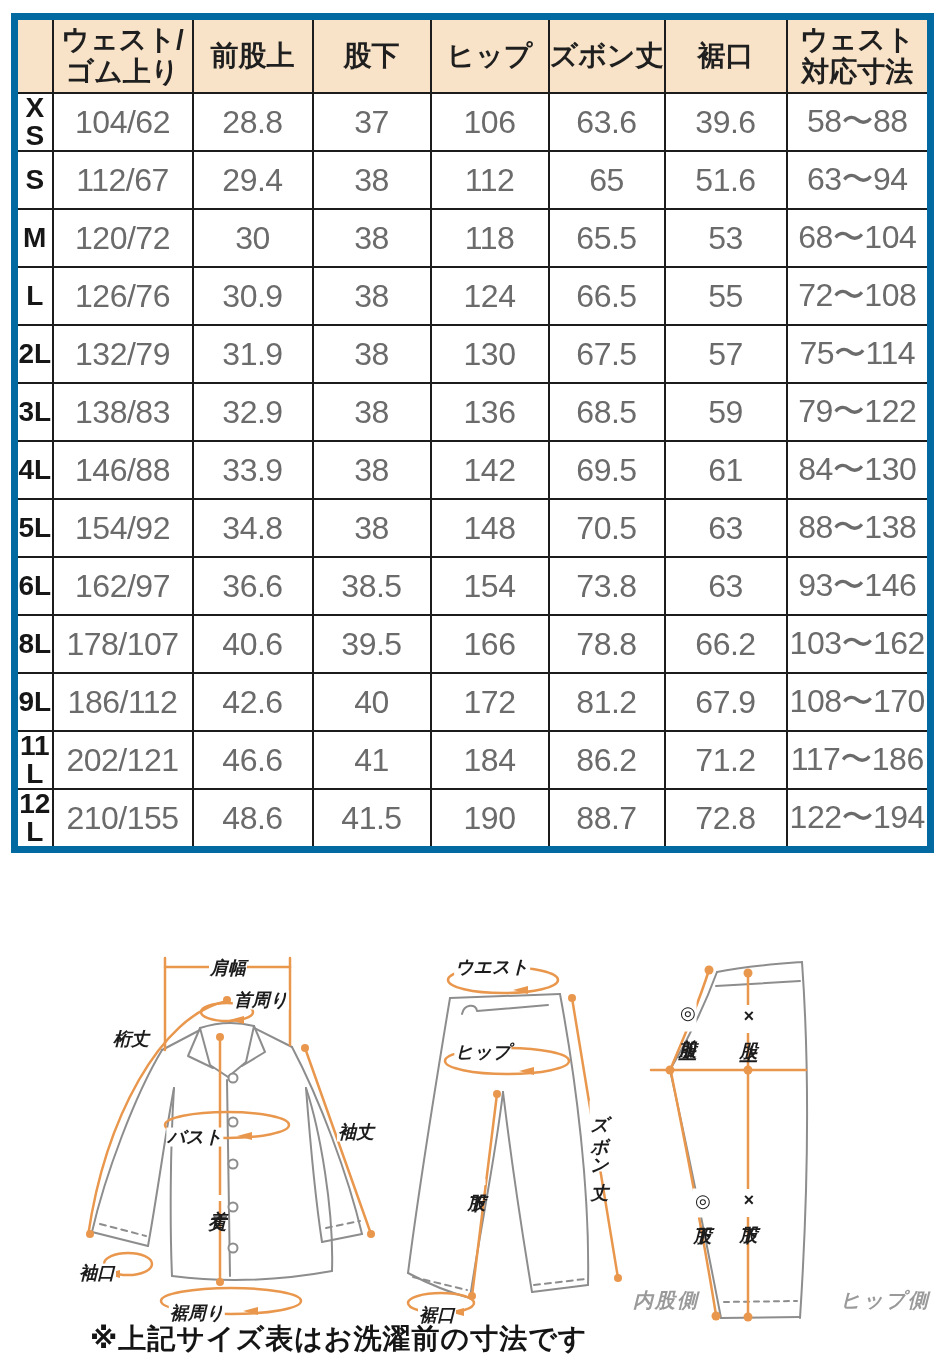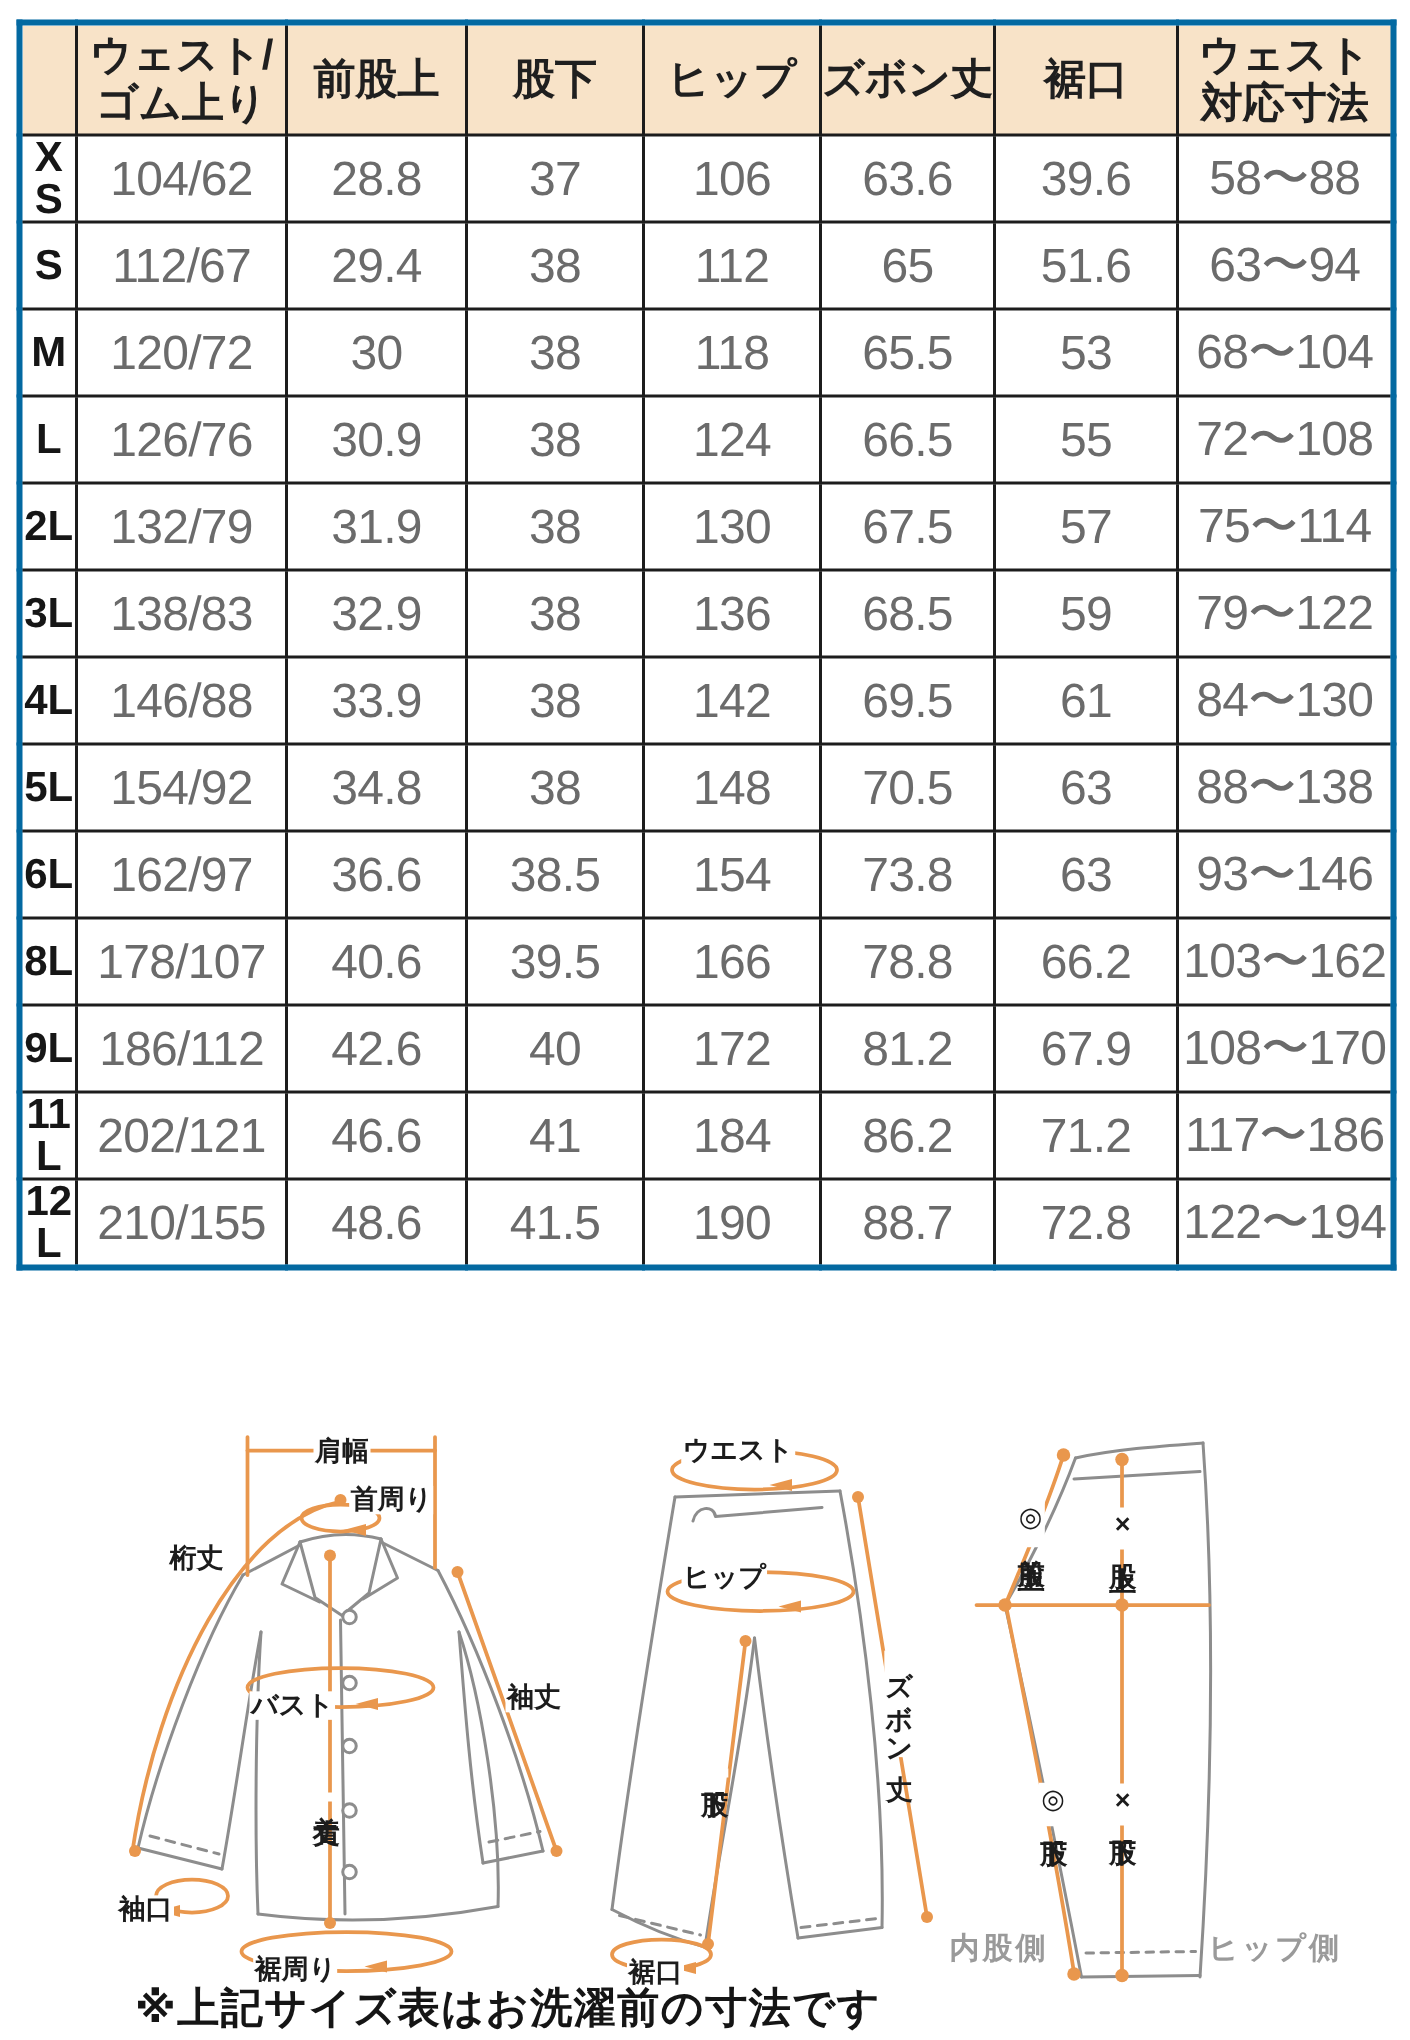--- a/index.html
+++ b/index.html
@@ -5,21 +5,21 @@
   html,body{margin:0;padding:0;}
   body{
     width:940px;height:1360px;background:#ffffff;position:relative;
     font-family:"Liberation Sans","DejaVu Sans",sans-serif;
     overflow:hidden;
   }
   
   .size-table{
     border-collapse:collapse;table-layout:fixed;
     width:916px;margin:13px 0 0 11px;
-    border:4px solid #0369a1;
+    border:7px solid #0369a1;
   }
   .size-table th,.size-table td{
     border:2px solid #1c1c1c;text-align:center;vertical-align:middle;
     padding:0;overflow:hidden;
   }
   .size-table thead th{
     background:#f8e3c8;color:#1f1f1f;font-weight:700;font-size:28px;
     height:72px;line-height:1.15;
   }
   .size-table td{
@@ -29,21 +29,21 @@
   .size-table th.size-cell{
     background:#ffffff;color:#161616;font-weight:700;font-size:28px;
     word-break:break-all;line-height:1.0;margin-left:12px;
   }
   
   .diagram-strip{position:absolute;left:0;top:940px;width:940px;height:390px;}
   .diagram-strip svg{position:absolute;left:0;top:0;}
   .dlabel{
     position:absolute;transform:translate(-50%,-50%);
     font-size:18px;font-weight:700;color:#1c1c1c;background:#ffffff;
-    line-height:1.05;white-space:nowrap;padding:0 1px;z-index:2;
+    line-height:1.05;white-space:nowrap;padding:0 1px;z-index:2;font-style:italic;
   }
   .vlabel{
     writing-mode:vertical-rl;text-orientation:upright;letter-spacing:2px;
     white-space:normal;padding:1px 0;
   }
   .glabel{
     color:#9a9a9a;font-size:20px;background:transparent;letter-spacing:2px;
   }
   
   .note{
@@ -336,16 +336,16 @@
   <span class="dlabel" style="left:483px;top:112px">ヒップ</span>
   <span class="dlabel vlabel" style="left:599px;top:196px">ズボン丈</span>
   <span class="dlabel vlabel" style="left:476px;top:242px">股下</span>
   <span class="dlabel" style="left:437px;top:375px">裾口</span>
 
   <span class="dlabel vlabel" style="left:687px;top:76px">◎前股上</span>
   <span class="dlabel vlabel" style="left:748px;top:79px">×股上</span>
   <span class="dlabel vlabel" style="left:702px;top:263px">◎股下</span>
   <span class="dlabel vlabel" style="left:748px;top:263px">×股下</span>
   <span class="dlabel glabel" style="left:666px;top:360px">内股側</span>
-  <span class="dlabel glabel" style="left:850px;top:360px">ヒップ側</span>
+  <span class="dlabel glabel" style="left:885px;top:360px">ヒップ側</span>
 </div>
 
 <div class="note">※上記サイズ表はお洗濯前の寸法です</div>
 
 </body></html>

